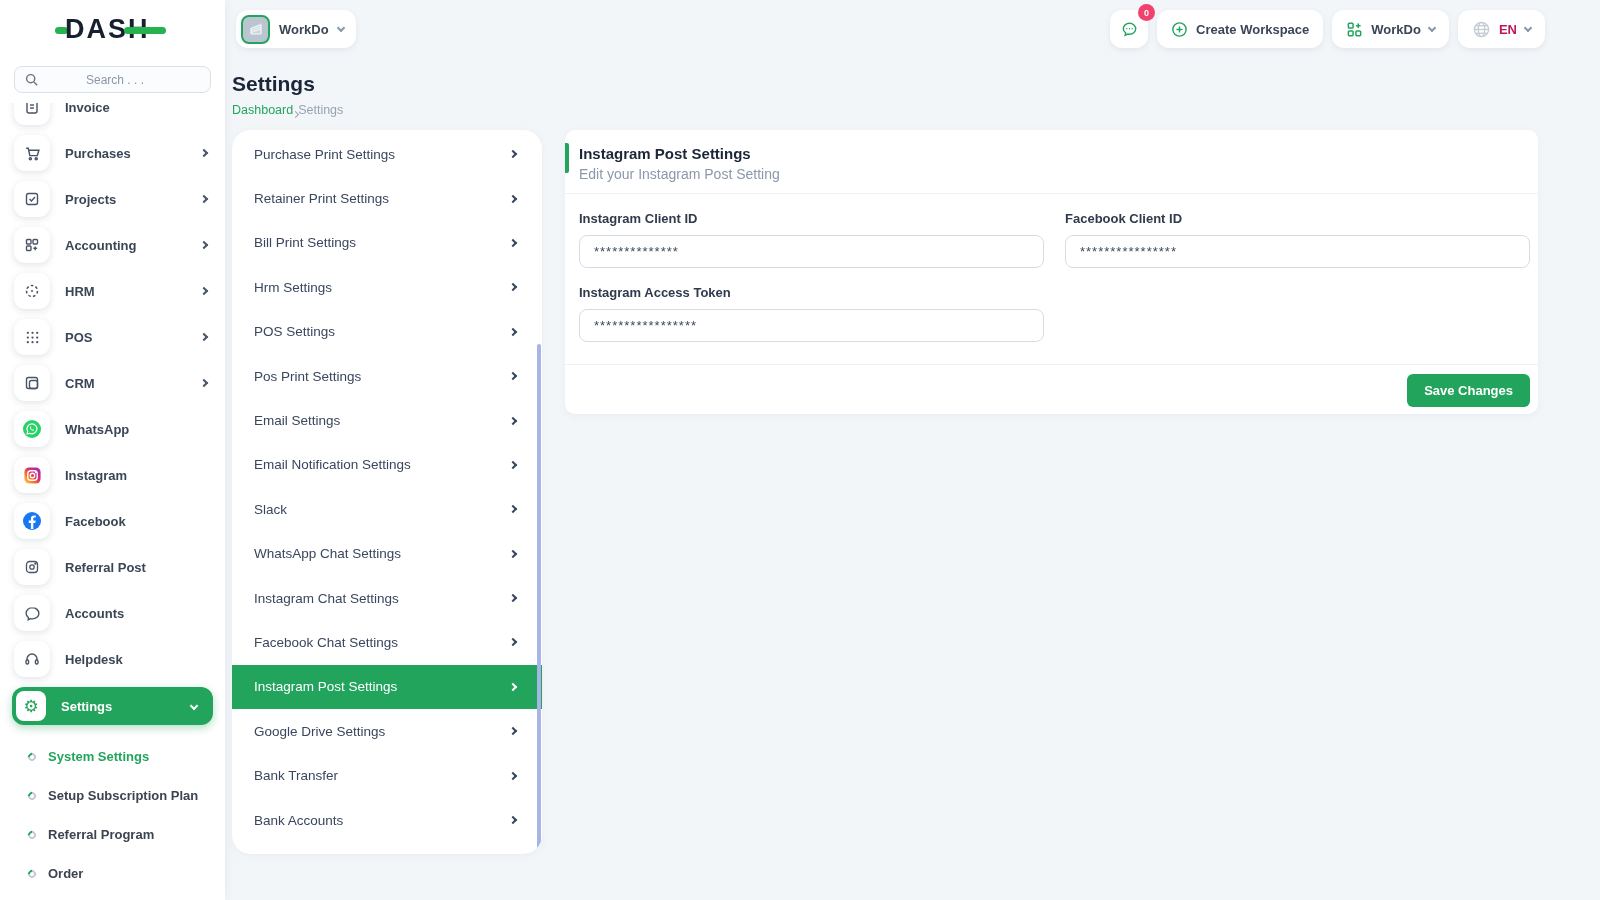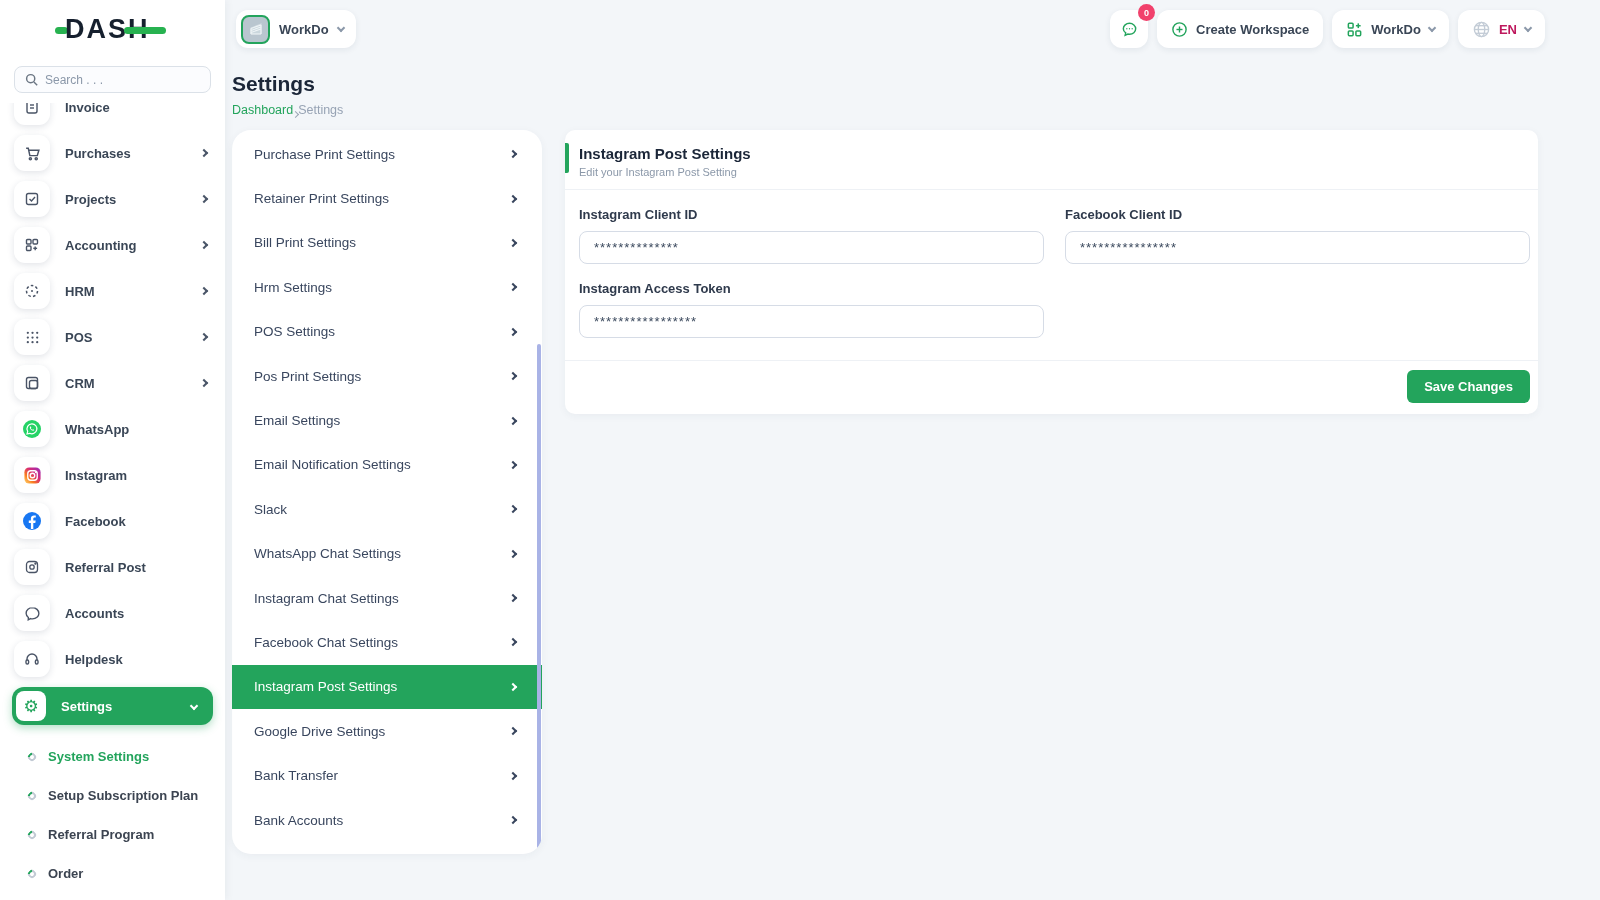--- a/index.html
+++ b/index.html
@@ -22,20 +22,21 @@
   .logo-dash-left { width:13px; height:7px; border-radius:4px; background:#27b250; margin-right:-3px; margin-top:2px; }
   .logo-bar-right { width:42px; height:7px; border-radius:4px; background:#27b250; margin-left:-26px; margin-top:2px; z-index:2; }
   .search-wrap { margin:8px 14px 10px 14px; }
   .search-box {
     display:flex; align-items:center; gap:7px; height:27px; background:#fbfcfe;
     border:1px solid #dbe1e8; border-radius:8px; padding:0 10px;
   }
   .search-box input {
     border:none; outline:none; background:transparent; font-size:12px; color:#5a6677; width:140px;
     font-family:"Liberation Sans", sans-serif;
+    text-align:center;
   }
   .search-box input::placeholder { color:#8b98a9; }
   .side-nav { flex:1; overflow:hidden; padding:0 0 0 0; }
   .nav-item { display:flex; align-items:center; height:36px; margin:0 14px 10px 14px; cursor:pointer; }
   .nav-item.first { margin-top:-14px; }
   .icon-box {
     width:36px; height:36px; min-width:36px; background:#fff; border-radius:11px;
     box-shadow:0 2px 7px rgba(30,50,80,.13); display:flex; align-items:center; justify-content:center;
   }
   .nav-label { margin-left:15px; font-size:13px; font-weight:700; color:#3a4656; }
@@ -115,21 +116,21 @@
   }
 
   
   .panel-card {
     flex:1; background:#fff; border-radius:10px; height:284px;
     box-shadow:0 2px 8px rgba(30,50,80,.05); position:relative;
   }
   .panel-header { padding:15px 14px 11px 14px; border-bottom:1px solid #eef1f5; position:relative; }
   .accent-bar { position:absolute; left:0; top:13px; width:4px; height:30px; background:#23a45c; border-radius:0 2px 2px 0; }
   .panel-title { font-size:15px; font-weight:700; color:#1b2638; }
-  .panel-subtitle { font-size:11px; color:#8b98a9; margin-top:4px; }
+  .panel-subtitle { font-size:14px; color:#8b98a9; margin-top:4px; }
   .panel-form { padding:17px 8px 0 14px; display:grid; grid-template-columns:1fr 1fr; column-gap:21px; row-gap:17px; }
   .field-label { font-size:13px; font-weight:700; color:#2f3a4c; margin-bottom:9px; }
   .field input {
     width:100%; height:33px; border:1px solid #d6dce6; border-radius:8px;
     padding:0 14px; font-size:13px; color:#3c4a5e; letter-spacing:1px; outline:none;
     font-family:"Liberation Sans", sans-serif; background:#fff;
   }
   .panel-footer { margin-top:22px; border-top:1px solid #eef1f5; padding:9px 8px; display:flex; justify-content:flex-end; }
   .save-btn {
     background:#23a45c; color:#fff; border:none; border-radius:6px; cursor:pointer;

